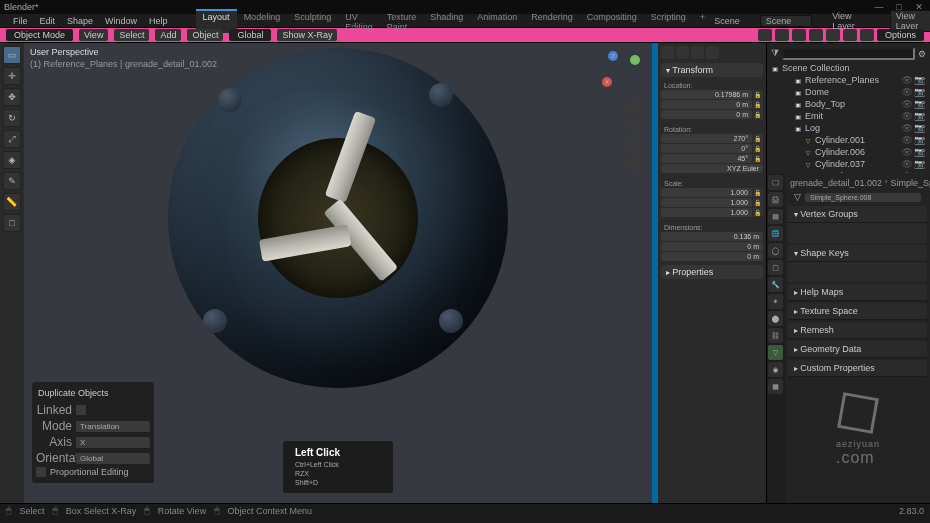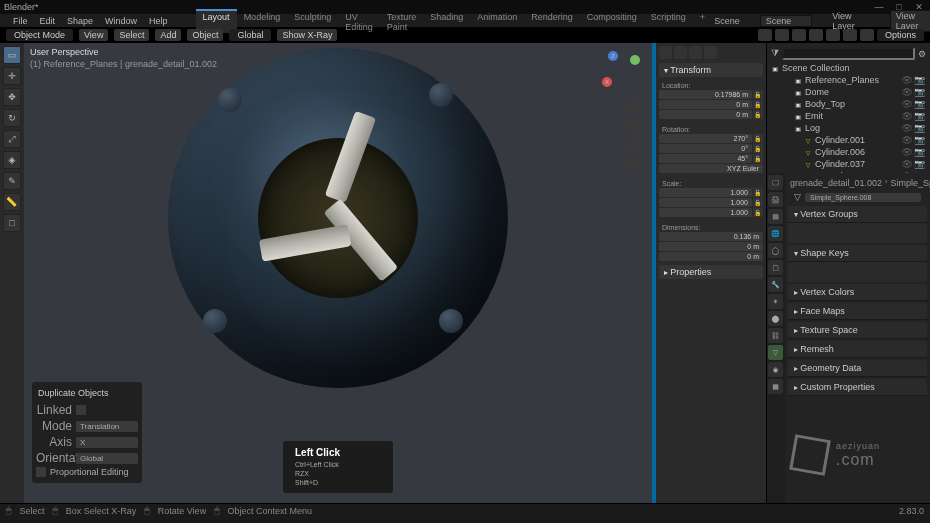--- a/index.html
+++ b/index.html
@@ -12,21 +12,21 @@
 
 .menubar { height: 14px; background: #1d1d1d; display: flex; align-items: center; padding: 0 4px; gap: 2px; border-bottom: 1px solid #000; }
 .menubar .logo { width: 12px; height: 12px; background: #ff7b2e; border-radius: 2px; margin-right: 2px; }
 .menubar .menu-item { padding: 1px 5px; color: #bbb; cursor: pointer; }
 .menubar .workspaces { display: flex; margin-left: 21px; gap: 0; }
 .menubar .ws { padding: 1px 7px; color: #888; border-top: 2px solid transparent; }
 .menubar .ws.active { border-top-color: #4a90d9; color: #ddd; background: #2a2a2a; }
 .menubar .right { margin-left: auto; display: flex; gap: 20px; align-items: center; }
 .menubar .scene-field { background: #2a2a2a; border: 1px solid #111; padding: 0 5px; width: 60px; border-radius: 2px; }
 
-.toolbar { height: 15px; background: #000000; display: flex; align-items: center; padding: 0 6px; gap: 6px; border-bottom: 1px solid #000; }
+.toolbar { height: 15px; background: #ec4899; display: flex; align-items: center; padding: 0 6px; gap: 6px; border-bottom: 1px solid #000; }
 .toolbar .tl-item { padding: 1px 5px; background: #333; border-radius: 2px; color: #ccc; cursor: pointer; }
 .toolbar .tl-dropdown { padding: 1px 8px; background: #1f1f1f; border-radius: 2px; color: #ccc; }
 .toolbar .tl-right { margin-left: auto; display: flex; gap: 3px; }
 .toolbar .tl-btn { width: 14px; height: 12px; background: #333; border-radius: 2px; }
 
 .main { display: flex; height: 460px; }
 
 .left-toolbox { width: 24px; background: #2a2a2a; display: flex; flex-direction: column; padding: 3px; gap: 3px; }
 .tool-btn { width: 18px; height: 18px; background: #333; border: 1px solid #222; border-radius: 2px; display: flex; align-items: center; justify-content: center; color: #bbb; }
 .tool-btn.active { background: #4a6a8a; }
@@ -48,32 +48,32 @@
 .blade { position: absolute; top: 50%; left: 50%; width: 90px; height: 22px; background: linear-gradient(to bottom, #d8d8d0, #b8b8b0, #909088); border-radius: 4px; transform-origin: 12% 50%; }
 .b1 { transform: translate(-10px,-40px) rotate(-70deg); }
 .b2 { transform: translate(-10px,-15px) rotate(50deg); }
 .b3 { transform: translate(-10px,8px) rotate(170deg); }
 .small-knob { position: absolute; width: 24px; height: 24px; background: radial-gradient(circle at 35% 30%, #4a5868, #1a2430); border-radius: 50%; }
 .k1 { top: 40px; left: 50px; }
 .k2 { top: 35px; right: 55px; }
 .k3 { bottom: 55px; left: 35px; }
 .k4 { bottom: 55px; right: 45px; }
 
-.dupe-panel { position: absolute; bottom: 20px; left: 8px; width: 110px; background: rgba(30,30,30,0.92); border-radius: 3px; padding: 4px; }
+.dupe-panel { position: absolute; bottom: 20px; left: 8px; width: 122px; background: rgba(30,30,30,0.92); border-radius: 3px; padding: 4px; }
 .dupe-panel .hdr { color: #ccc; margin-bottom: 3px; padding: 2px; }
 .dupe-panel .row { display: flex; align-items: center; margin: 2px 0; gap: 4px; }
 .dupe-panel .lbl { width: 36px; text-align: right; color: #999; font-size: 12px; }
 .dupe-panel .fld { flex: 1; background: #3a3a3a; border-radius: 2px; padding: 1px 4px; font-size: 8px; }
 .dupe-panel .chk { width: 10px; height: 10px; background: #3a3a3a; }
 
 .click-panel { position: absolute; bottom: 10px; left: 50%; transform: translateX(-50%); background: rgba(25,25,25,0.9); padding: 6px 12px; border-radius: 3px; width: 110px; }
 .click-panel .title { color: #fff; font-weight: bold; font-size: 10px; margin-bottom: 2px; }
 .click-panel .line { color: #aaa; font-size: 7px; line-height: 1.3; }
 
-.npanel { width: 114px; background: #2a2a2a; border-left: 4px solid #0369a1; padding: 3px; display: flex; flex-direction: column; }
+.npanel { width: 114px; background: #2a2a2a; border-left: 6px solid #0369a1; padding: 3px; display: flex; flex-direction: column; }
 .npanel .sec-hdr { background: #353535; padding: 2px 5px; color: #ddd; margin: 1px 0; border-radius: 2px; font-size: 8px; }
 .npanel .prop-group { margin: 2px 0; }
 .npanel .prop-lbl { color: #999; font-size: 7px; margin: 2px 0 1px 3px; }
 .npanel .prop-row { display: flex; gap: 1px; margin: 1px 0; }
 .npanel .prop-val { flex: 1; background: #3a3a3a; padding: 1px 4px; border-radius: 2px; text-align: right; font-size: 7px; color: #ccc; }
 .npanel .lock { width: 10px; background: #333; display: flex; align-items: center; justify-content: center; font-size: 6px; }
 .npanel .top-icons { display: flex; gap: 2px; margin-bottom: 3px; }
 .npanel .ticon { width: 13px; height: 13px; background: #333; border-radius: 2px; }
 
 .right-col { width: 164px; display: flex; flex-direction: column; background: #232323; border-left: 1px solid #000; }
@@ -98,21 +98,21 @@
 .prop-body .sec { background: #2a2a2a; margin: 2px 0; border-radius: 2px; }
 .prop-body .sec-title { padding: 3px 6px; color: #ccc; font-size: 8px; border-bottom: 1px solid #1a1a1a; }
 .prop-body .sec-body { min-height: 20px; padding: 2px; }
 .prop-body .auto-row { display: flex; align-items: center; gap: 4px; padding: 2px 6px; font-size: 7px; }
 .prop-body .num-field { background: #3a3a3a; padding: 1px 5px; border-radius: 2px; min-width: 36px; text-align: center; font-size: 7px; }
 .prop-body .checkbox-on { width: 10px; height: 10px; background: #4a7fc8; border-radius: 2px; }
 
 .statusbar { height: 14px; background: #1a1a1a; display: flex; align-items: center; padding: 0 6px; gap: 8px; border-top: 1px solid #000; color: #888; font-size: 7px; }
 .statusbar .right { margin-left: auto; }
 
-.watermark { position: absolute; bottom: 50px; right: 50px; color: rgba(255,255,255,0.35); font-size: 24px; font-weight: 300; letter-spacing: 1px; pointer-events: none; display: flex; align-items: center; gap: 8px; }
+.watermark { position: absolute; bottom: 56px; right: 50px; color: rgba(255,255,255,0.35); font-size: 24px; font-weight: 300; letter-spacing: 1px; pointer-events: none; display: flex; align-items: center; gap: 8px; flex-direction: column; }
 .watermark .logo-wm { width: 36px; height: 36px; border: 3px solid rgba(255,255,255,0.35); transform: rotate(10deg); }
 </style>
 </head>
 <body>
 
 <div class="titlebar">
   <div class="left">
       <span>Blender*</span>
     </div>
   <div class="right">
@@ -437,24 +437,21 @@
           </div>
         <div class="sec">
             <div class="sec-title">▾ <span>Vertex Groups</span></div>
             <div class="sec-body"></div>
           </div>
         <div class="sec">
             <div class="sec-title">▾ <span>Shape Keys</span></div>
             <div class="sec-body"></div>
           </div>
         <div class="sec">
-            <div class="sec-title">▸ <span>Vertex Colors</span></div>
-          </div>
-        <div class="sec">
-            <div class="sec-title">▸ <span>Face Maps</span></div>
+            <div class="sec-title">▸ <span>Help Maps</span></div>
           </div>
         <div class="sec">
             <div class="sec-title">▸ <span>Texture Space</span></div>
           </div>
         <div class="sec">
             <div class="sec-title">▸ <span>Remesh</span></div>
           </div>
         <div class="sec">
             <div class="sec-title">▸ <span>Geometry Data</span></div>
           </div>

